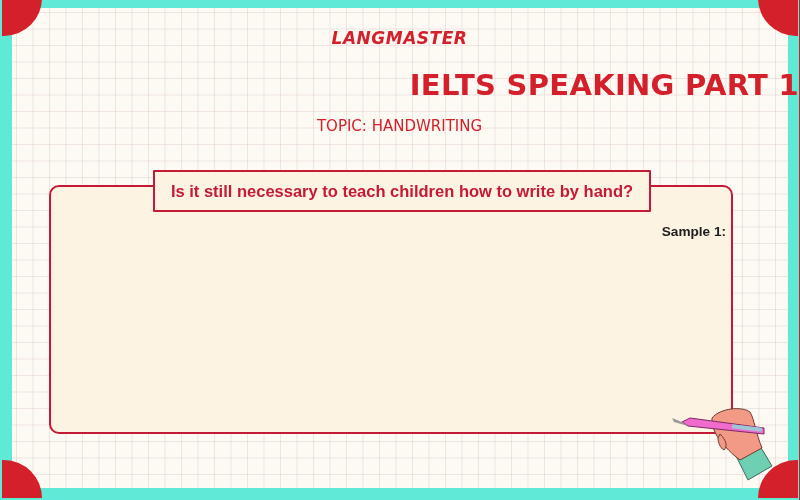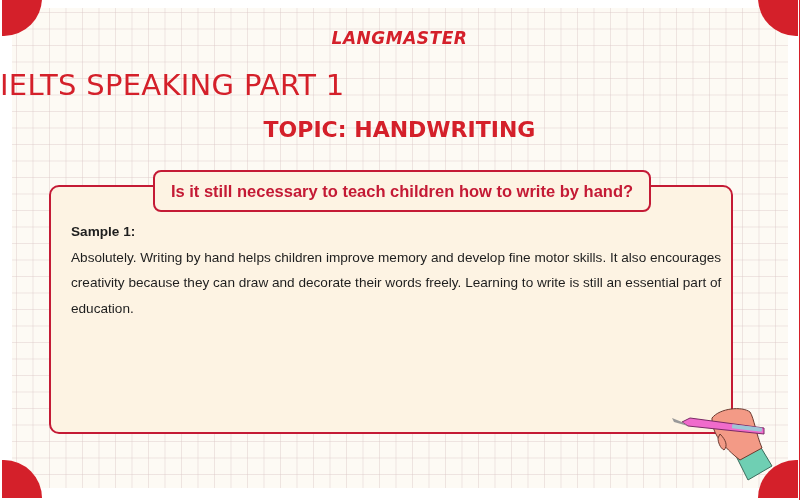--- a/index.html
+++ b/index.html
@@ -1,46 +1,46 @@
 <!DOCTYPE html>
 <html><head>
 <meta charset="utf-8">
 <style>
   html, body { margin: 0; padding: 0; }
   body { width: 800px; height: 500px; overflow: hidden; background: #d4202a; font-family: "Liberation Sans", sans-serif; }
-  .frame { position: relative; width: 799px; height: 500px; background: #ffffff; }
+  .frame { position: relative; width: 799px; height: 500px; background: #5eead4; }
   .paper {
     position: absolute; left: 12px; top: 8px; width: 776px; height: 480px;
     background-color: #fdfaf4;
     background-image:
       linear-gradient(to right, rgba(220,200,200,0.45) 1px, transparent 1px),
       linear-gradient(to bottom, rgba(220,200,200,0.45) 1px, transparent 1px);
     background-size: 16.5px 16.5px;
     background-position: 4px 4px;
   }
   .corner { position: absolute; width: 36px; height: 36px; background: #d4202a; border-radius: 50%; }
   .corner.tl { left: -10px; top: -10px; width: 40px; height: 38px; border-radius: 0 0 40px 0; }
   .corner.tr { right: -10px; top: -10px; width: 40px; height: 38px; border-radius: 0 0 0 40px; }
   .corner.bl { left: -10px; bottom: -10px; width: 40px; height: 38px; border-radius: 0 40px 0 0; }
   .corner.br { right: -10px; bottom: -10px; width: 40px; height: 38px; border-radius: 40px 0 0 0; }
 
   .brand { position: absolute; left: 0; right: 0; top: 28px; text-align: center; color: #d4202a;
     font-family: "DejaVu Sans", sans-serif; font-weight: 900; font-size: 17px; letter-spacing: 0.5px; font-style: italic; }
-  .title { position: absolute; left: 0; right: 0; top: 68px; text-align: left; color: #d4202a;
-    font-family: "DejaVu Sans", sans-serif; font-weight: normal; font-size: 29px; letter-spacing: 0.3px; }
+  .title { position: absolute; left: 0; right: 0; top: 68px; text-align: right; color: #d4202a;
+    font-family: "DejaVu Sans", sans-serif; font-weight: bold; font-size: 29px; letter-spacing: 0.3px; }
   .topic { position: absolute; left: 0; right: 0; top: 117px; text-align: center; color: #d4202a;
-    font-family: "DejaVu Sans", sans-serif; font-weight: bold; font-size: 22px; }
+    font-family: "DejaVu Sans", sans-serif; font-weight: normal; font-size: 15px; }
 
   .card { position: absolute; left: 49px; top: 185px; width: 680px; height: 245px;
     background: #fdf3e3; border: 2px solid #c41a35; border-radius: 10px; }
   .question { position: absolute; left: 153px; top: 170px; width: 494px; height: 38px;
-    background: #fdf3e3; border: 2px solid #c41a35; border-radius: 8px;
+    background: #fdf3e3; border: 2px solid #c41a35; border-radius: 1px;
     display: flex; align-items: center; justify-content: center;
     color: #c41a35; font-weight: bold; font-size: 16.5px; white-space: nowrap; }
-  .content { position: absolute; left: 71px; top: 219px; width: 655px; color: #1e1e1e; font-size: 13.6px; line-height: 25.7px; }
+  .content { position: absolute; left: 71px; top: 219px; width: 655px; color: #1e1e1e; font-size: 13.6px; line-height: 25.7px; text-align: right; }
   .sample-label { font-weight: bold; }
 
   .hand { position: absolute; left: 668px; top: 404px; width: 110px; height: 80px; }
 </style>
 </head>
 <body>
 
 <div class="frame">
   <div class="paper">
     <div class="corner tl"></div>
@@ -53,21 +53,20 @@
   <div class="title">IELTS SPEAKING PART 1</div>
   <div class="topic">TOPIC: HANDWRITING</div>
 
   <div class="card"></div>
   <div class="question">
     <span>Is it still necessary to teach children how to write by hand?</span>
   </div>
 
   <div class="content">
     <div class="sample-label">Sample 1:</div>
-    <div>Absolutely. Writing by hand helps children improve memory and develop fine motor skills. It also encourages creativity because they can draw and decorate their words freely. Learning to write is still an essential part of education.</div>
   </div>
 
   <svg class="hand" viewBox="0 0 110 80">
 
     <polygon points="68,52 92,42 104,62 80,76" fill="#6fcfb3" stroke="#3a6b5c" stroke-width="1"></polygon>
 
     <path d="M44,14 C52,4 74,2 82,8 C86,14 88,30 94,44 L72,56 C64,50 56,42 52,36 C48,32 46,26 44,20 Z" fill="#f39a86" stroke="#6b3a30" stroke-width="1"></path>
 
     <polygon points="14,18 22,14 96,24 96,30 20,22" fill="#f06bcc" stroke="#7a2a66" stroke-width="1"></polygon>
     <rect x="64" y="22" width="30" height="4" fill="#9ec6d6" transform="rotate(7 79 24)"></rect>

